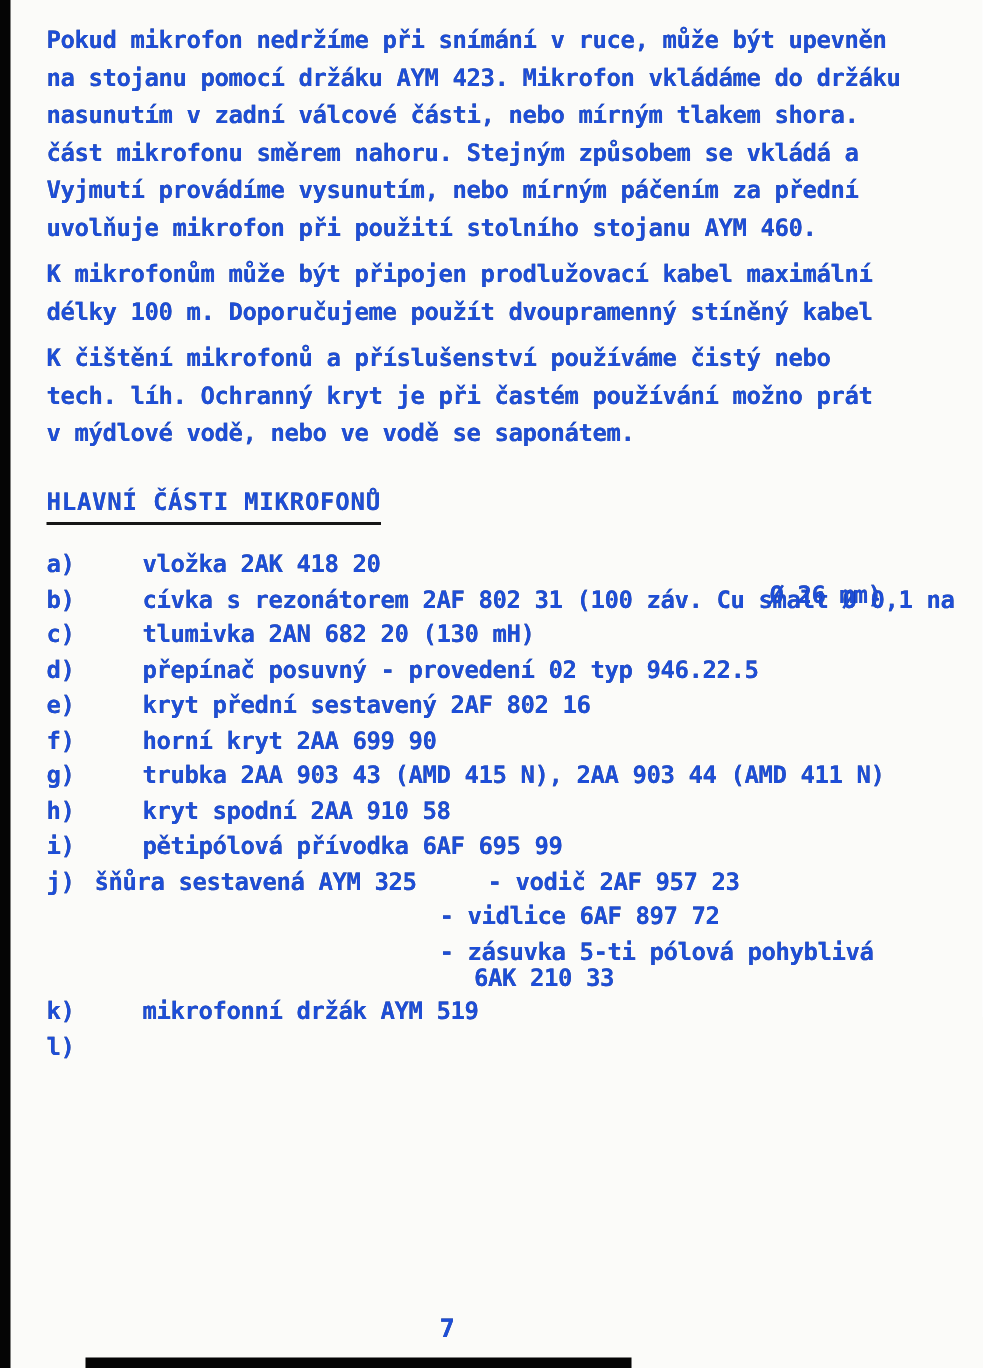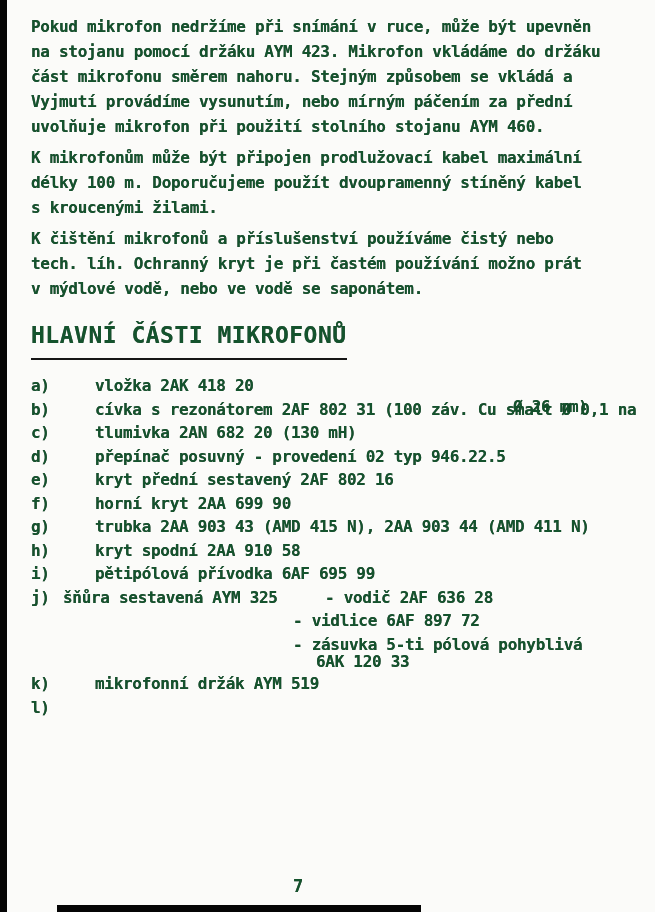--- a/index.html
+++ b/index.html
@@ -3,21 +3,21 @@
 <meta charset="utf-8">
 <style>
   html,body { margin:0; padding:0; background:#ffffff; }
   .page {
     position:relative;
     width:655px; height:912px;
     background:#fbfbf9;
     overflow:hidden;
     font-family:"DejaVu Sans Mono", monospace;
     font-weight:bold;
-    color:#14532d;
+    color:#1d4ed8;
     text-shadow:0 0 0.4px rgba(10,10,10,0.65);
   }
   .edge-left {
     position:absolute; left:0; top:0;
     width:7px; height:912px;
     background:#050505;
   }
   .edge-bottom {
     position:absolute; left:57px; bottom:0;
     width:364px; height:7px;
@@ -30,25 +30,25 @@
     margin:0 0 6px 0;
     font-size:16px;
     line-height:25px;
     letter-spacing:-0.3px;
     white-space:nowrap;
   }
   .para .ln { display:block; }
   .heading {
     display:inline-block;
     margin:17px 0 0 0;
-    font-size:23px;
+    font-size:16px;
     line-height:22px;
     letter-spacing:0.5px;
     border-bottom:2.5px solid #161616;
-    padding-bottom:12px;
+    padding-bottom:2px;
     white-space:nowrap;
   }
   .parts-list {
     position:relative;
     margin-top:14px;
     font-size:16px;
     letter-spacing:-0.3px;
   }
   .item-row {
     display:flex;
@@ -87,29 +87,29 @@
 
 <div class="page">
   <div class="edge-left"></div>
   <div class="edge-bottom"></div>
 
   <div class="content">
 
     <p class="para">
       <span class="ln">Pokud mikrofon nedržíme při snímání v ruce, může být upevněn</span>
       <span class="ln">na stojanu pomocí držáku AYM 423. Mikrofon vkládáme do držáku</span>
+      <span class="ln">nasunutím v zadní válcové části, nebo mírným tlakem shora.</span>
       <span class="ln">část mikrofonu směrem nahoru. Stejným způsobem se vkládá a</span>
       <span class="ln">Vyjmutí provádíme vysunutím, nebo mírným páčením za přední</span>
       <span class="ln">uvolňuje mikrofon při použití stolního stojanu AYM 460.</span>
     </p>
 
     <p class="para">
       <span class="ln">K mikrofonům může být připojen prodlužovací kabel maximální</span>
       <span class="ln">délky 100 m. Doporučujeme použít dvoupramenný stíněný kabel</span>
-      <span class="ln">s kroucenými žilami.</span>
     </p>
 
     <p class="para">
       <span class="ln">K čištění mikrofonů a příslušenství používáme čistý nebo</span>
       <span class="ln">tech. líh. Ochranný kryt je při častém používání možno prát</span>
       <span class="ln">v mýdlové vodě, nebo ve vodě se saponátem.</span>
     </p>
 
     <div>
       <h2 class="heading">HLAVNÍ ČÁSTI MIKROFONŮ</h2>
@@ -159,25 +159,25 @@
       </div>
 
       <div class="item-row">
         <span class="letter">i)</span>
         <span class="txt">pětipólová přívodka 6AF 695 99</span>
       </div>
 
       <div class="item-row">
         <span class="letter">j)</span>
         <span class="txt-fixed">šňůra sestavená AYM 325</span>
-        <span class="txt">- vodič 2AF 636 28</span>
+        <span class="txt">- vodič 2AF 957 23</span>
       </div>
       <div class="sub">- vidlice 6AF 897 72</div>
       <div class="sub">- zásuvka 5-ti pólová pohyblivá</div>
-      <div class="sub-addr">6AK 120 33</div>
+      <div class="sub-addr">6AK 210 33</div>
 
       <div class="item-row">
         <span class="letter">k)</span>
         <span class="txt">mikrofonní držák AYM 519</span>
       </div>
 
       <div class="item-row">
         <span class="letter">l)</span>
       </div>
 

